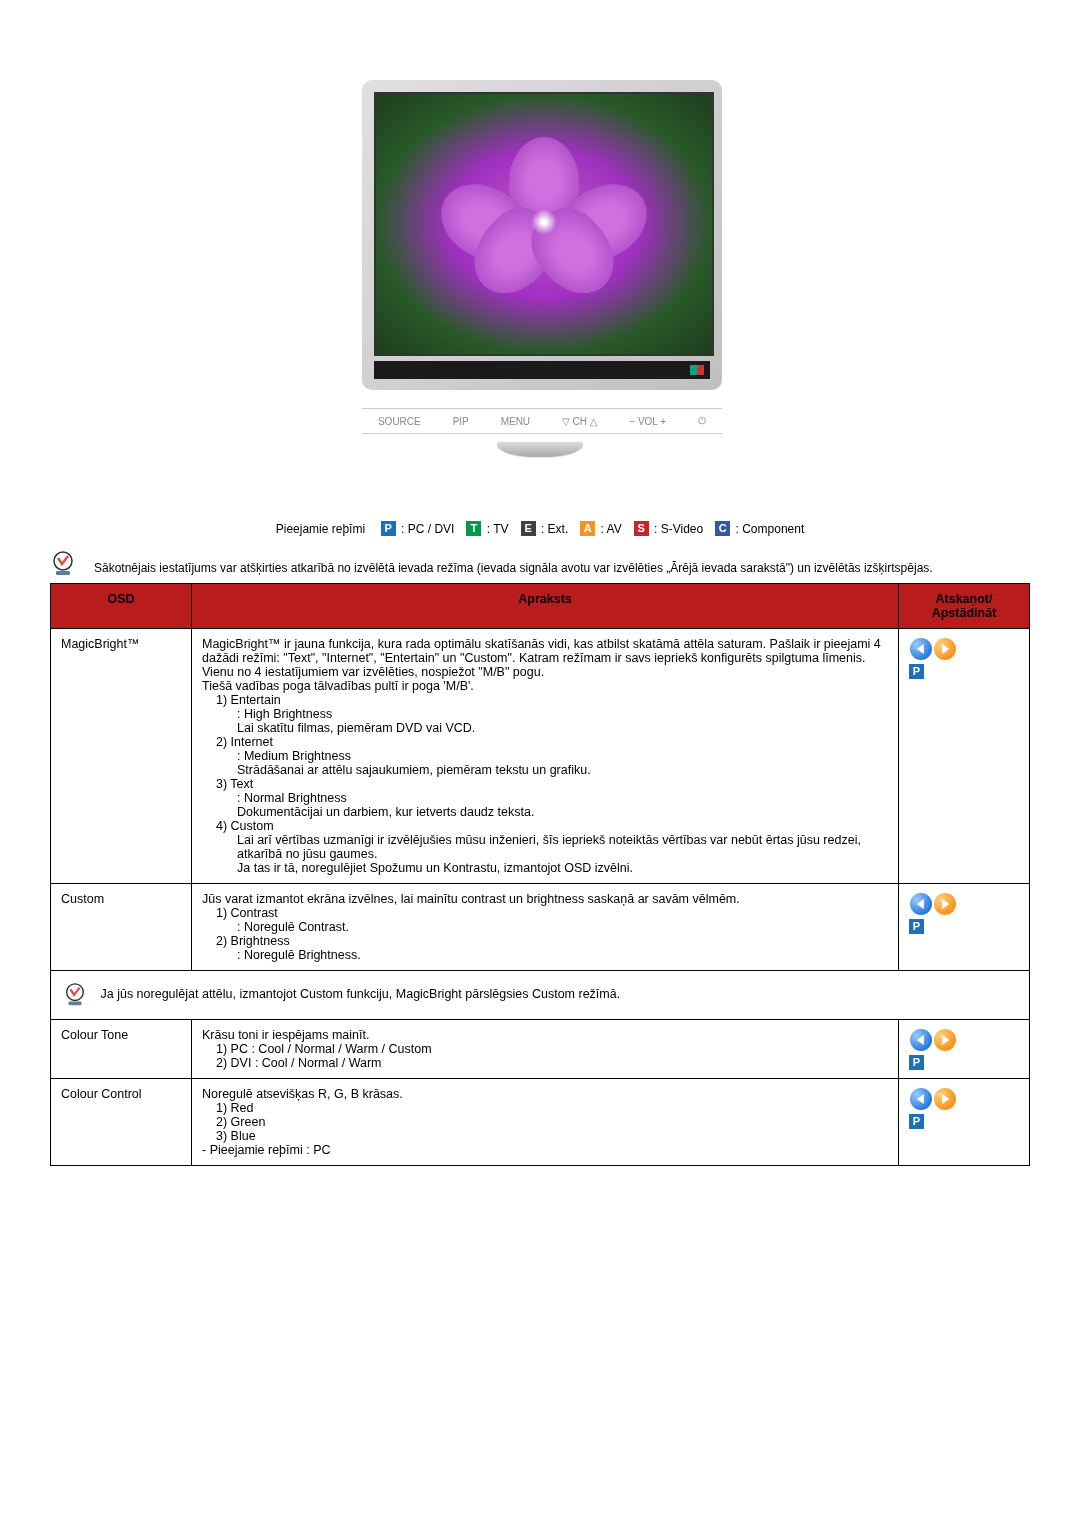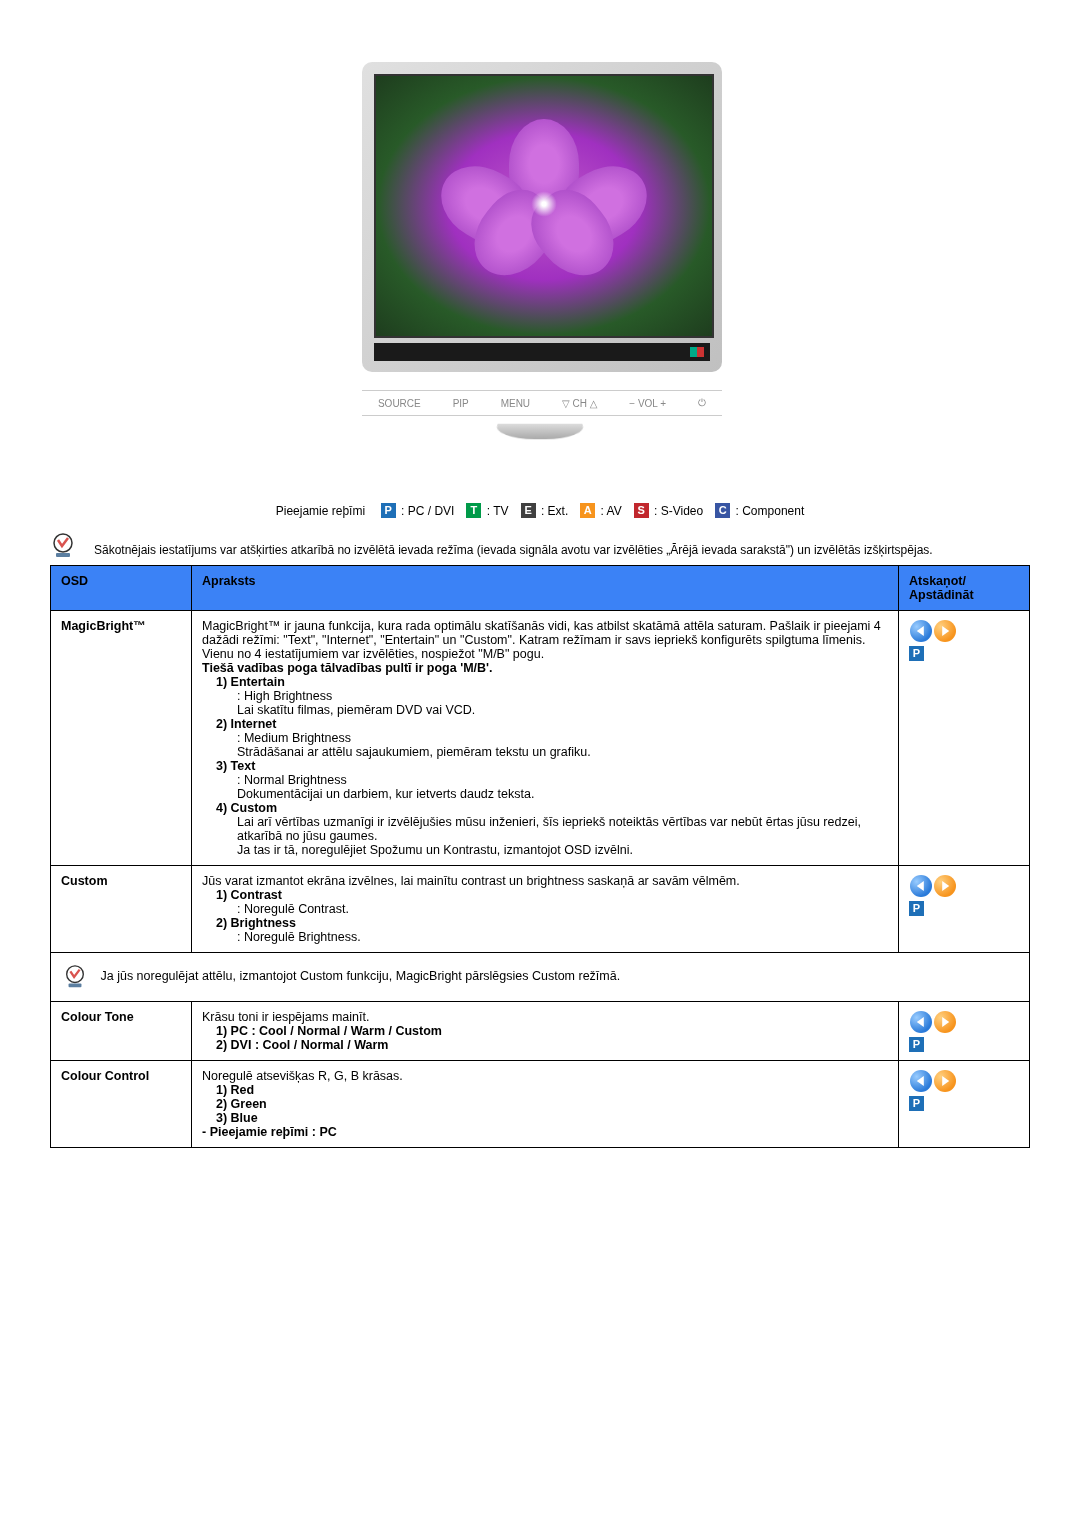--- a/index.html
+++ b/index.html
@@ -5,21 +5,21 @@
   body {
     font-family: Arial, Helvetica, sans-serif;
     font-size: 13px;
     color: #000;
     background: #fff;
     margin: 20px 50px;
   }
   .monitor-image {
     width: 356px;
     height: 410px;
-    margin: 42px auto 30px;
+    margin: 60px auto 30px;
     position: relative;
   }
   .screen-frame {
     width: 360px;
     height: 310px;
     background: linear-gradient(135deg, #e0e0e0, #c0c0c0);
     border-radius: 10px;
     padding: 12px;
     box-sizing: border-box;
   }
@@ -136,27 +136,28 @@
     margin-top: 4px;
   }
   table.osd th, table.osd td {
     border: 1px solid #000;
     padding: 8px 10px;
     vertical-align: top;
     font-size: 12.5px;
     text-align: left;
   }
   table.osd th {
-    background: #3b82f6;
+    background: #b91c1c;
     font-weight: bold;
+    text-align: center;
   }
   .col-osd { width: 120px; }
   .col-act { width: 110px; text-align: center; }
   td.act { text-align: center; vertical-align: middle; }
-  .bold { font-weight: bold; }
+  .bold { font-weight: normal; }
   .indent1 { margin-left: 14px; }
   .indent2 { margin-left: 35px; }
   .action-icons {
     display: inline-block;
     line-height: 1;
   }
   .arrow-btn {
     display: inline-block;
     width: 22px;
     height: 22px;

